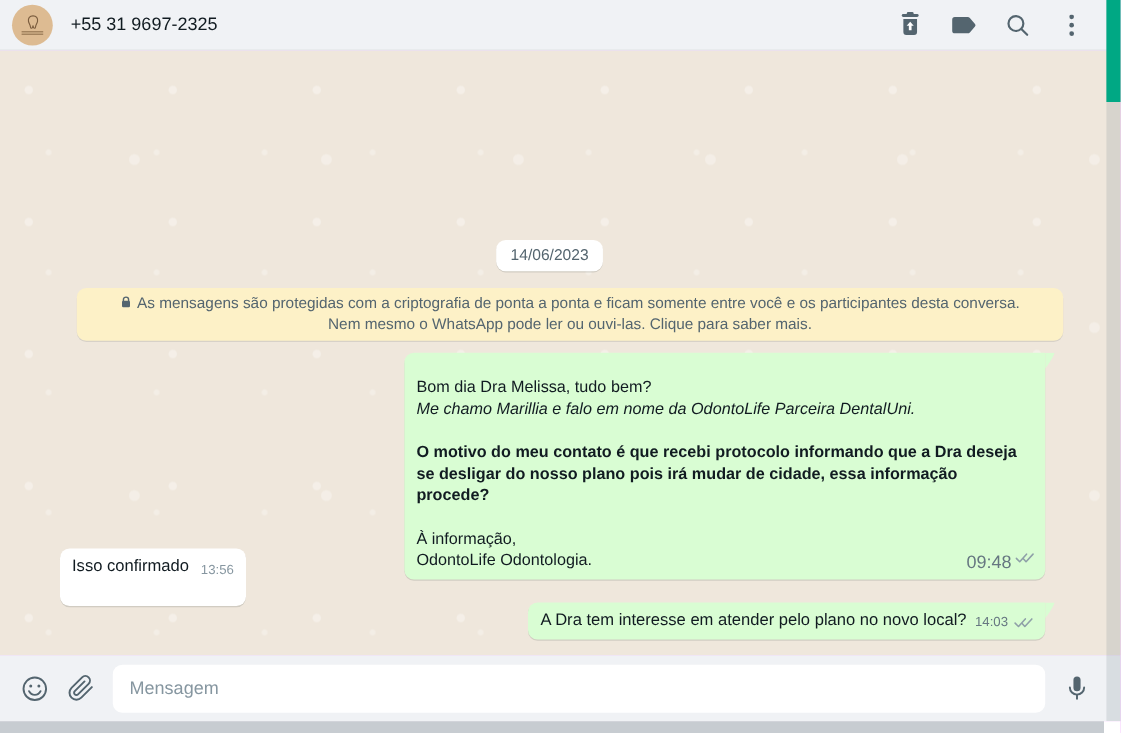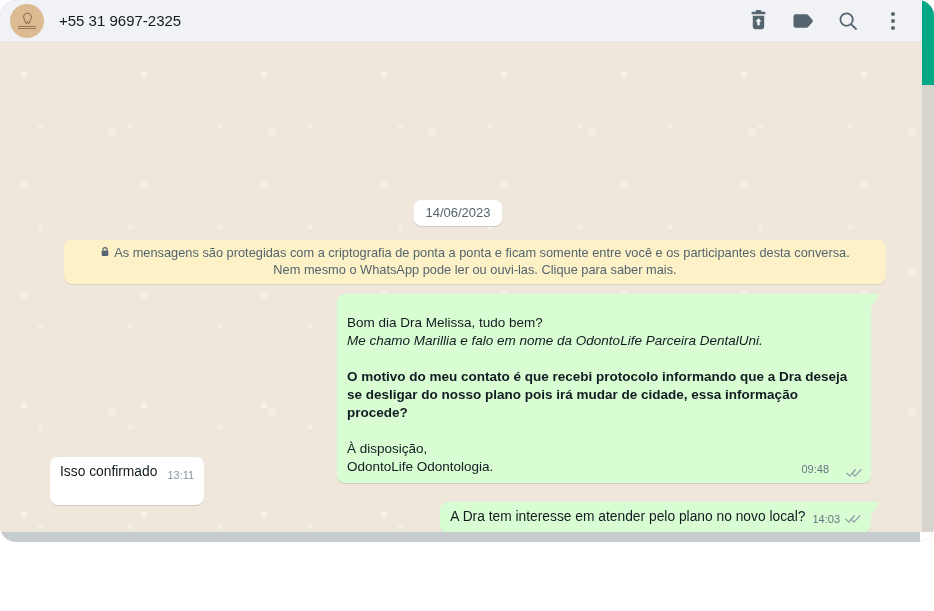--- a/index.html
+++ b/index.html
@@ -1,19 +1,19 @@
 <!DOCTYPE html>
 <html><head>
 <meta charset="utf-8">
 <style>
   * { margin:0; padding:0; box-sizing:border-box; }
   html,body { background:#fff; }
   .screen {
-    position:relative; width:934px; height:542px; overflow:hidden;
-    font-family:"Liberation Sans", sans-serif; background:#f0abfc;border-radius:16px;
+    position:relative; width:934px; height:611px; overflow:hidden;
+    font-family:"Liberation Sans", sans-serif; background:#f0abfc;
   }
 
   
   .header {
     position:absolute; top:0; left:0; right:0; height:42px;
     background:#f0f2f5; display:flex; align-items:center;
     border-bottom:1px solid #e6e9ec; z-index:2;
   }
   .avatar {
     width:34px; height:34px; border-radius:50%; background:#ddbb92;
@@ -58,22 +58,22 @@
   }
   .mline { min-height:18px; }
   .mline.italic { font-style:italic; }
   .mline.bold { font-weight:bold; }
   .gap-line { height:18px; }
   .tail {
     position:absolute; top:0; right:-8px; width:8px; height:13px;
   }
   .meta-abs {
     position:absolute; right:9px; bottom:5px;
-    display:flex; align-items:flex-end; gap:17px;
-    font-size:11px; color:#667781;
+    display:flex; align-items:flex-start; gap:3px;
+    font-size:15px; color:#667781;
   }
 
   .bubble-in1 {
     position:absolute; top:415px; left:50px;
     background:#ffffff; border-radius:8px;
     padding:6px 10px 24px; font-size:13.8px; line-height:18px;
     display:flex; align-items:flex-end; gap:10px; cursor:pointer;
   }
   .bubble-in1 .time { font-size:11px; color:#8696a0; transform:translateY(3px); }
 
@@ -185,36 +185,36 @@
       <span class="tail">
         <svg width="8" height="13" viewBox="0 0 8 13">
             <path d="M0 0 L8 0 C5.5 5.5 2.8 9.8 0 13 Z" fill="#d9fdd3"></path>
           </svg>
       </span>
       <div class="mline">Bom dia Dra Melissa, tudo bem?</div>
       <div class="mline italic">Me chamo Marillia e falo em nome da OdontoLife Parceira DentalUni.</div>
       <div class="gap-line"></div>
       <div class="mline bold">O motivo do meu contato é que recebi protocolo informando que a Dra deseja se desligar do nosso plano pois irá mudar de cidade, essa informação procede?</div>
       <div class="gap-line"></div>
-      <div class="mline">À disposição,</div>
+      <div class="mline">À informação,</div>
       <div class="mline">OdontoLife Odontologia.</div>
       <div class="meta-abs">
         <span>09:48</span>
         <span style="line-height:0;">
           <svg width="16" height="10" viewBox="0 0 17 10" fill="none" stroke="#8fa0a8" stroke-width="1.4" stroke-linecap="round" stroke-linejoin="round">
             <polyline points="1,5.3 4,8.3 10,1.6"></polyline>
             <polyline points="7.2,5.6 9.6,8.3 15.8,1.6"></polyline>
           </svg>
         </span>
       </div>
     </div>
 
     <div class="bubble bubble-in1">
       <span>Isso confirmado</span>
-      <span class="time">13:11</span>
+      <span class="time">13:56</span>
     </div>
 
     <div class="bubble bubble-out2">
       <span class="tail">
         <svg width="8" height="13" viewBox="0 0 8 13">
             <path d="M0 0 L8 0 C5.5 5.5 2.8 9.8 0 13 Z" fill="#d9fdd3"></path>
           </svg>
       </span>
       <span>A Dra tem interesse em atender pelo plano no novo local?</span>
       <span class="meta">
@@ -223,20 +223,43 @@
           <svg width="16" height="10" viewBox="0 0 17 10" fill="none" stroke="#8fa0a8" stroke-width="1.4" stroke-linecap="round" stroke-linejoin="round">
             <polyline points="1,5.3 4,8.3 10,1.6"></polyline>
             <polyline points="7.2,5.6 9.6,8.3 15.8,1.6"></polyline>
           </svg>
         </span>
       </span>
     </div>
 
   </div>
 
+  <div class="composer">
+    <div class="icon-btn btn-emoji">
+      <svg width="24" height="24" viewBox="0 0 24 24" fill="none" stroke="#54656f" stroke-width="1.6" stroke-linecap="round">
+        <circle cx="12" cy="12" r="9.4"></circle>
+        <circle cx="8.6" cy="9.6" r="1.25" fill="#54656f" stroke="none"></circle>
+        <circle cx="15.4" cy="9.6" r="1.25" fill="#54656f" stroke="none"></circle>
+        <path d="M7.2 14 a5.3 5.3 0 0 0 9.6 0"></path>
+      </svg>
+    </div>
+    <div class="icon-btn btn-attach">
+      <svg width="23" height="23" viewBox="0 0 24 24" fill="none" stroke="#54656f" stroke-width="1.7" stroke-linecap="round" stroke-linejoin="round">
+        <path d="M21.44 11.05l-9.19 9.19a6 6 0 0 1-8.49-8.49l9.19-9.19a4 4 0 0 1 5.66 5.66l-9.2 9.19a2 2 0 0 1-2.83-2.83l8.49-8.48"></path>
+      </svg>
+    </div>
+    <input class="msg-input" type="text" placeholder="Mensagem" style="">
+    <div class="icon-btn btn-mic">
+      <svg width="23" height="23" viewBox="0 0 24 24">
+        <path d="M12 14.6 a3.1 3.1 0 0 0 3.1 -3.1 V4.9 a3.1 3.1 0 0 0 -6.2 0 v6.6 a3.1 3.1 0 0 0 3.1 3.1 z" fill="#54656f"></path>
+        <path d="M18.2 11.4 a6.2 6.2 0 0 1 -12.4 0" fill="none" stroke="#54656f" stroke-width="1.7" stroke-linecap="round"></path>
+        <line x1="12" y1="17.6" x2="12" y2="21.2" stroke="#54656f" stroke-width="1.7" stroke-linecap="round"></line>
+      </svg>
+    </div>
+  </div>
 
   <div class="vtrack">
     <div class="vthumb"></div>
   </div>
   <div class="hscroll">
     <div class="hthumb"></div>
   </div>
 
 </div>
 

